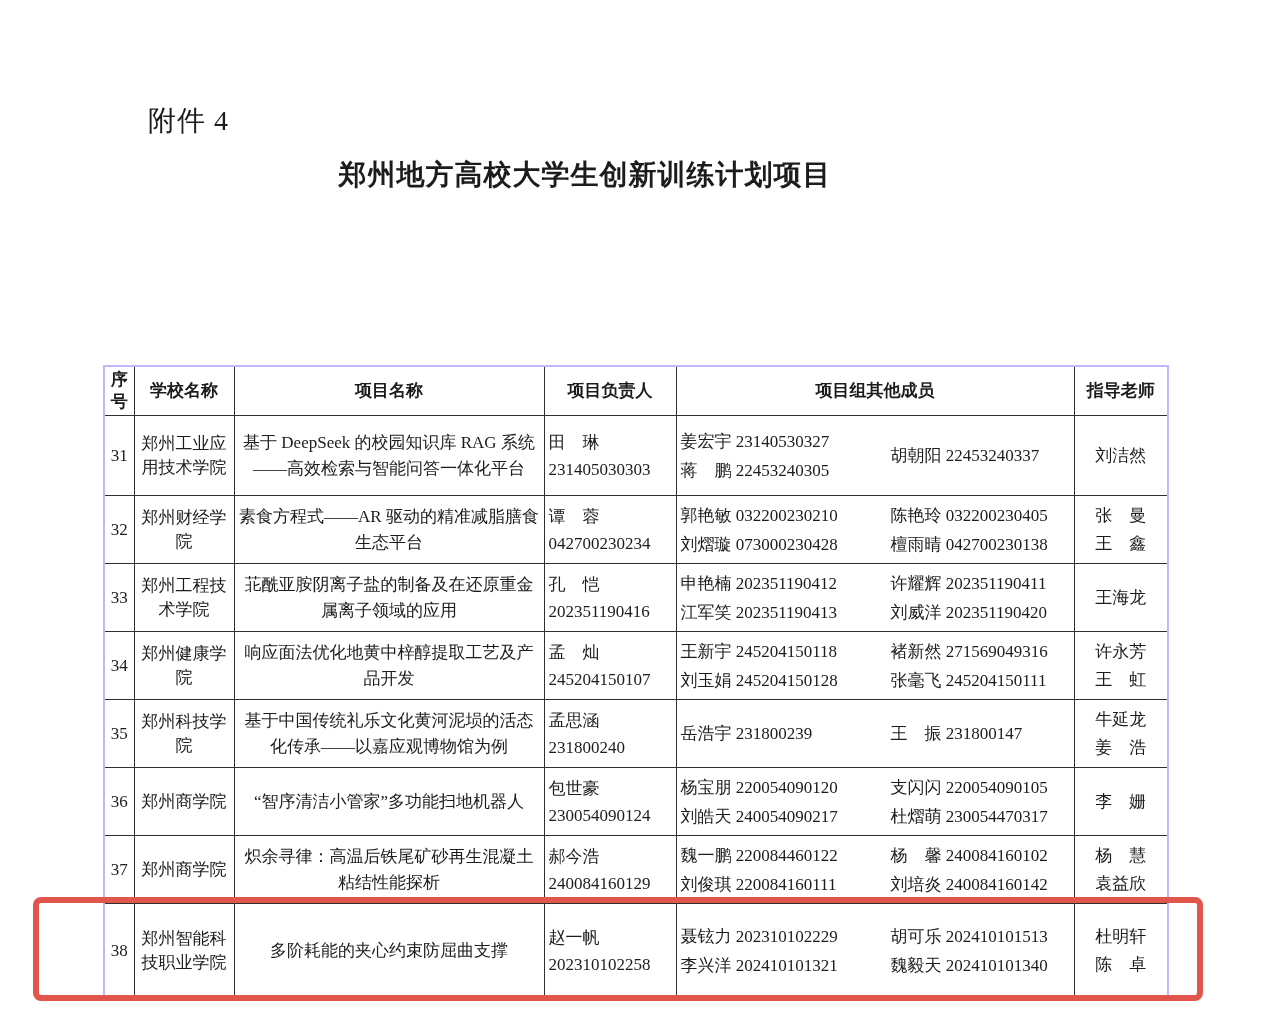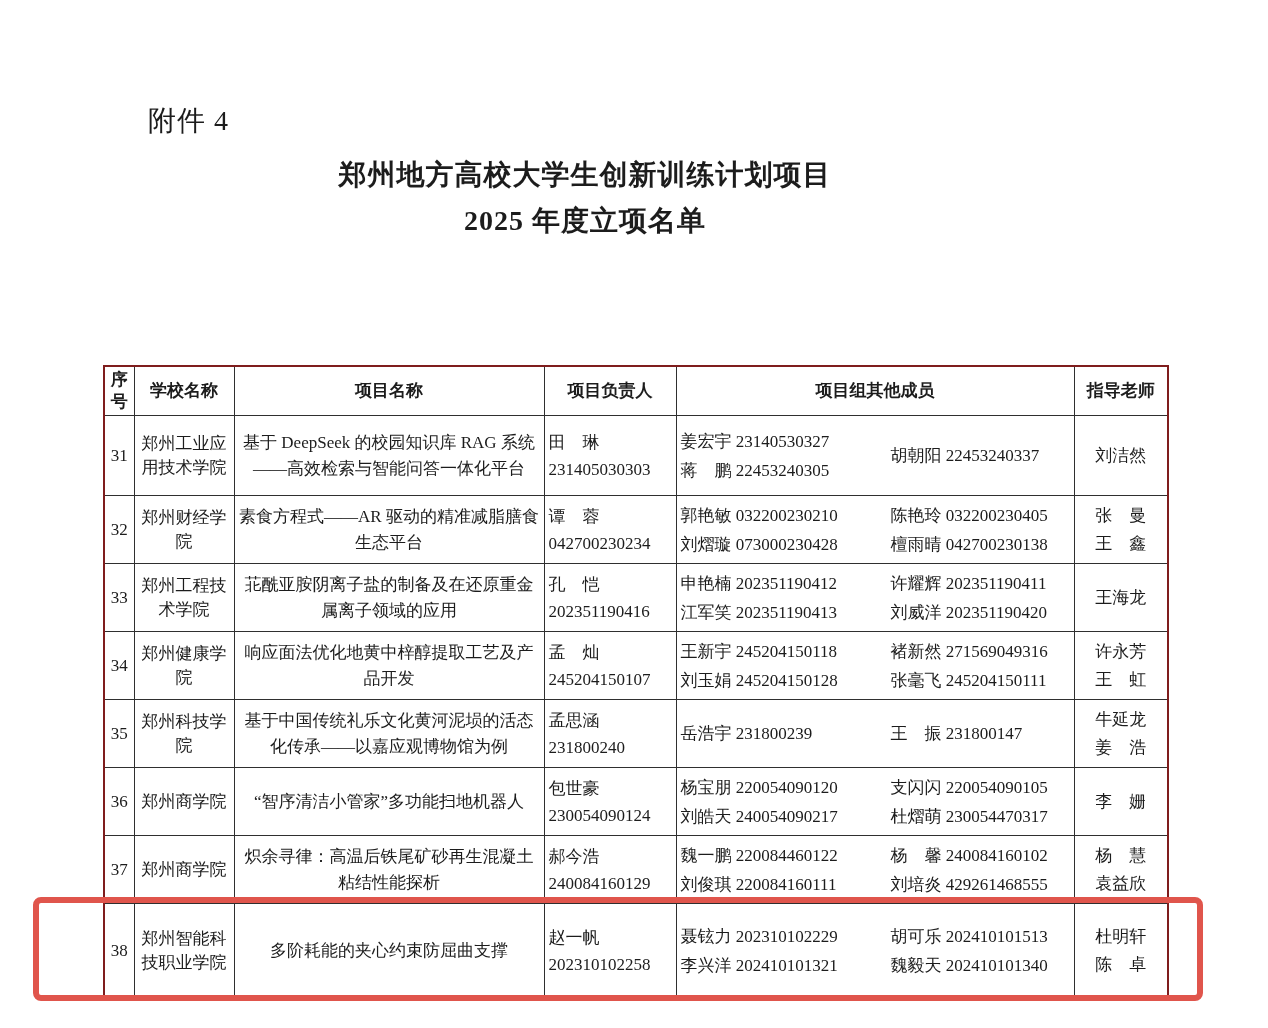--- a/index.html
+++ b/index.html
@@ -11,21 +11,21 @@
   .attachment{
     position:absolute;left:148px;top:102px;font-size:28px;letter-spacing:1px;
   }
   .title-block{
     position:absolute;left:0;top:152px;width:1170px;text-align:center;
     font-weight:bold;font-size:28px;line-height:46px;letter-spacing:1px;
   }
   .table-wrap{position:absolute;left:103px;top:365px;}
   table.doc{
     border-collapse:collapse;table-layout:fixed;width:1064px;
-    border:2px solid #7f1d1d;font-size:17px;
+    border:2px solid #c4b5fd;font-size:17px;
   }
   table.doc th,table.doc td{
     border:1px solid #2f2f2f;vertical-align:middle;padding:2px 4px;
     overflow:hidden;
   }
   table.doc th{
     font-weight:bold;font-size:17px;text-align:center;height:44px;line-height:22px;
   }
   tbody tr{height:68px;padding-left:8px;}
   tbody tr:first-child{height:80px;}
@@ -46,21 +46,20 @@
     pointer-events:none;background:transparent;
   }
 </style>
 </head>
 <body>
 
 <div class="attachment">附件 4</div>
 
 <div class="title-block">
   <div>郑州地方高校大学生创新训练计划项目</div>
-  <div>2025 年度立项名单</div>
 </div>
 
 <div class="table-wrap">
   <table class="doc">
     <colgroup>
       <col style="width:30px">
         <col style="width:100px">
         <col style="width:310px">
       <col style="width:132px">
         <col style="width:398px">
@@ -230,21 +229,21 @@
             <div>240084160129</div>
           </td>
           <td class="c-members">
             <div class="mcols">
               <div class="mcol left">
                 <div>魏一鹏 220084460122</div>
                 <div>刘俊琪 220084160111</div>
               </div>
               <div class="mcol right">
                 <div>杨　馨 240084160102</div>
-                <div>刘培炎 429261468555</div>
+                <div>刘培炎 240084160142</div>
               </div>
             </div>
           </td>
           <td class="c-advisors">
             <div>杨　慧</div>
             <div>袁益欣</div>
           </td>
         </tr>
         <tr>
           <td class="c-no">38</td>

